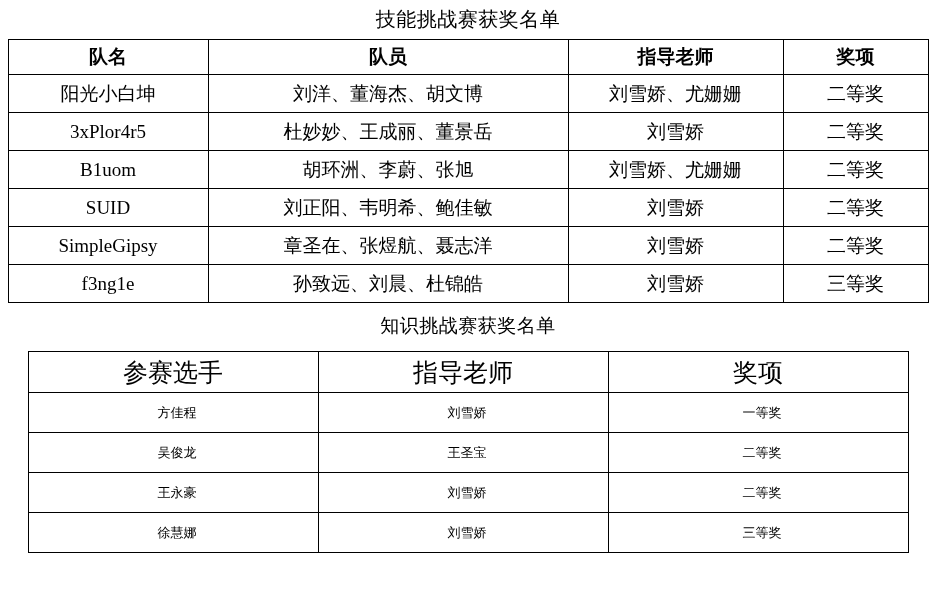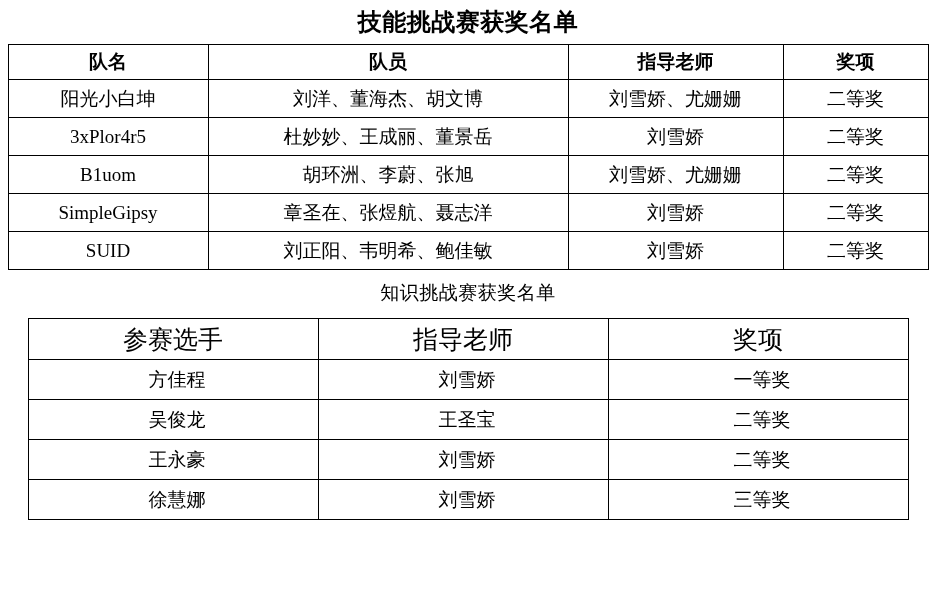--- a/index.html
+++ b/index.html
@@ -15,22 +15,22 @@
     overflow: hidden;
   }
   .page {
     width: 936px;
     height: 594px;
     position: relative;
     box-sizing: border-box;
   }
   .section-title {
     text-align: center;
-    font-size: 24px;
-    font-weight: bold;
+    font-size: 20px;
+    font-weight: normal;
     letter-spacing: 0.5px;
   }
   .title-1 {
     margin-top: 6px;
     margin-bottom: 6px;
   }
   .title-2 {
     margin-top: 10px;
     margin-bottom: 12px;
     font-weight: normal;
@@ -74,21 +74,21 @@
     font-weight: bold;
     font-size: 20px;
   }
   
   .tbl2 th {
     height: 36px;
     font-size: 25px;
   }
   .tbl2 td {
     height: 35px;
-    font-size: 19px;
+    font-size: 13px;
     padding-left: 12px;
   }
   .tbl2 .c-player { width: 290px; }
   .tbl2 .c-teacher2 { width: 290px; }
   .tbl2 .c-award2 { width: 300px; }
 </style>
 </head>
 <body>
 
 <div class="page">
@@ -123,30 +123,36 @@
         <td>刘雪娇</td>
         <td>二等奖</td>
       </tr>
       <tr>
         <td>B1uom</td>
         <td>胡环洲、李蔚、张旭</td>
         <td>刘雪娇、尤姗姗</td>
         <td>二等奖</td>
       </tr>
       <tr>
+        <td>SUID</td>
+        <td>刘正阳、韦明希、鲍佳敏</td>
+        <td>刘雪娇</td>
+        <td>二等奖</td>
+      </tr>
+      <tr>
         <td>SimpleGipsy</td>
         <td>章圣在、张煜航、聂志洋</td>
         <td>刘雪娇</td>
         <td>二等奖</td>
       </tr>
       <tr>
-        <td>SUID</td>
-        <td>刘正阳、韦明希、鲍佳敏</td>
+        <td>f3ng1e</td>
+        <td>孙致远、刘晨、杜锦皓</td>
         <td>刘雪娇</td>
-        <td>二等奖</td>
+        <td>三等奖</td>
       </tr>
     </tbody>
   </table>
 
   <div class="section-title title-2">知识挑战赛获奖名单</div>
 
   <table class="tbl2">
     <colgroup>
       <col class="c-player">
         <col class="c-teacher2">

